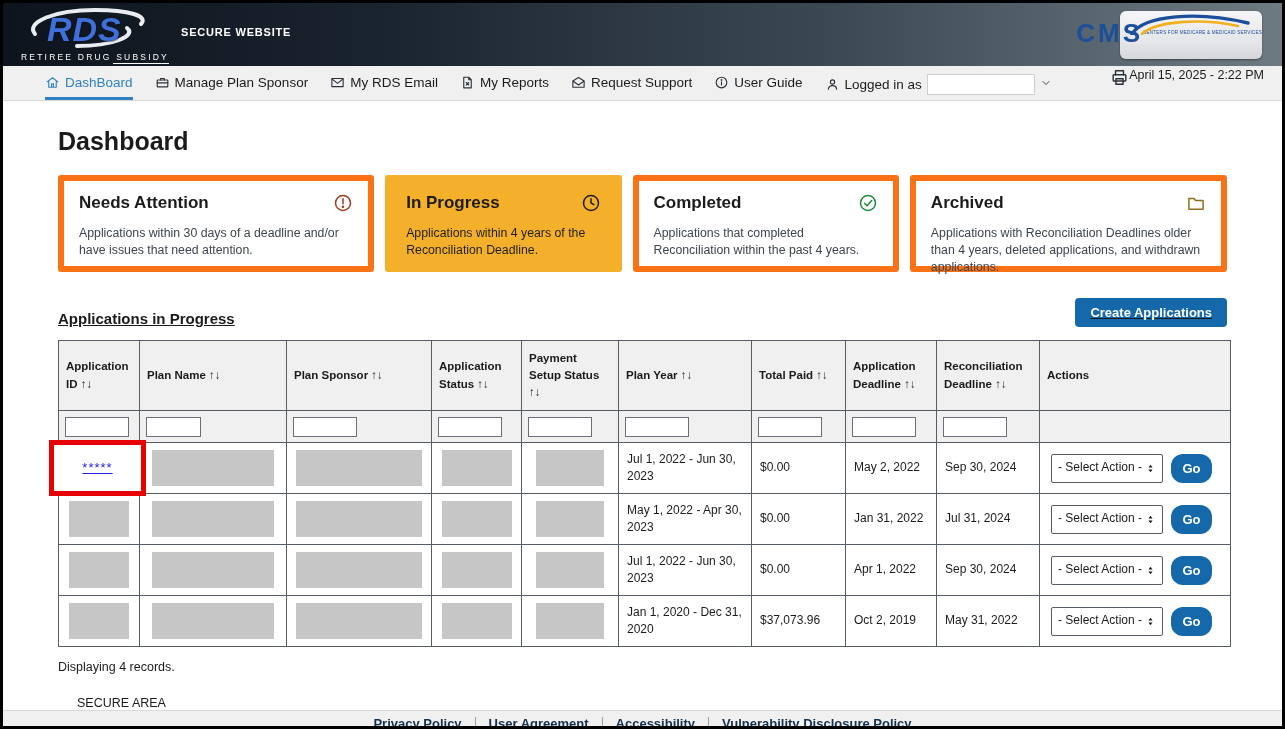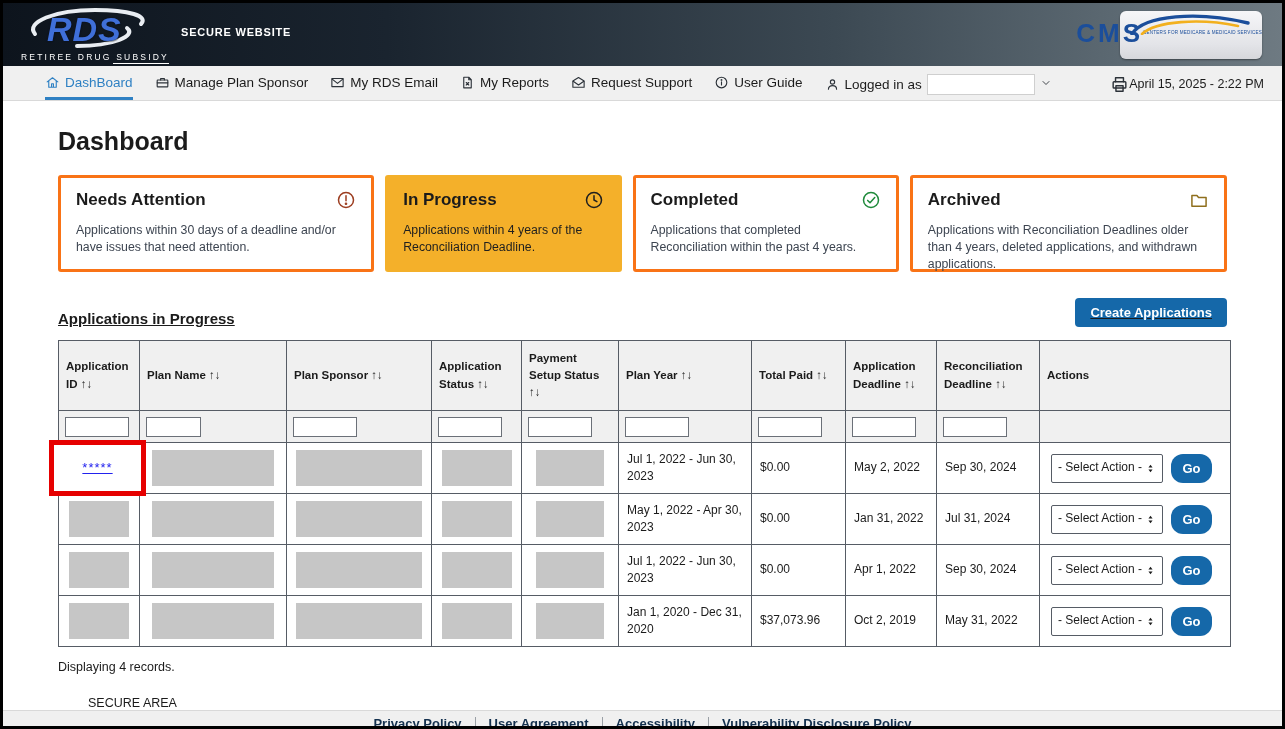--- a/index.html
+++ b/index.html
@@ -60,31 +60,31 @@
   }
   .nav-item svg{ width:15px; height:15px; stroke:#2c3239; }
   .nav-item.active{ color:#2e80c3; border-bottom-color:#2e80c3; }
   .nav-item.active svg{ stroke:#2e80c3; }
   .logged-in{ display:flex; align-items:center; gap:5px; padding-top:2px; }
   .logged-in svg{ width:15px; height:15px; stroke:#2c3239; }
   .login-select{
     width:108px; height:21px; background:#fff; border:1px solid #cfcfcf; display:inline-block;
   }
   .chev svg{ width:12px; height:12px; }
-  .nav-right{ display:flex; align-items:center; padding-top:2px; }
+  .nav-right{ display:flex; align-items:flex-start; padding-top:2px; }
   .nav-right svg{ width:19px; height:19px; stroke:#2c3239; }
   .nav-date{ font-size:12.5px; }
 
   
   main{ flex:1 1 auto; padding:0 55px; background:#fff; }
   h1{ font-size:25px; font-weight:bold; margin:26px 0 19px; }
 
   .cards{ display:flex; gap:11px; }
   .card{
-    background:#fff; border:3px solid #f97316; border-radius:3px; height:97px;
+    background:#fff; border:6px solid #f97316; border-radius:3px; height:97px;
     padding:12px 15px; cursor:pointer;
   }
   .card.c1{ width:317px; } .card.c2{ width:237px; } .card.c3{ width:267px; } .card.c4{ width:318px; }
   .card.active{ background:#f4b02a; border-color:#f4b02a; }
   .card-head{ display:flex; align-items:flex-start; justify-content:space-between; margin-bottom:8px; }
   .card-title{ font-size:17px; font-weight:bold; }
   .card-icon svg{ width:20px; height:20px; }
   .card-desc{ font-size:12.3px; line-height:1.38; color:#3d4551; }
   .card.active .card-desc{ color:#1f1f1f; }
 
@@ -126,21 +126,21 @@
     width:112px; height:29px; border:1px solid #565c65; background:#fff; border-radius:2px;
     display:flex; align-items:center; justify-content:space-between; padding:0 6px;
     font-size:12px; cursor:pointer;
   }
   .select-box svg{ width:11px; height:11px; }
   .btn-go{
     background:#1568a9; color:#fff; font-weight:bold; font-size:13px; border:none; border-radius:12px;
     width:41px; height:29px; cursor:pointer; font-family:"Liberation Sans", sans-serif;
   }
   .record-count{ font-size:12.5px; margin:13px 0 0; }
-  .secure-area{ display:flex; align-items:center; gap:16px; margin-top:22px; font-size:12.5px; }
+  .secure-area{ display:flex; align-items:center; gap:5px; margin-top:22px; font-size:12.5px; }
   .secure-area svg{ width:14px; height:14px; }
 
   
   footer{ flex:0 0 auto; margin-top:auto; }
   .footer-band{
     background:#f0f0f0; border-top:1px solid #d9d9d9; height:26px;
     display:flex; align-items:center; justify-content:center; gap:13px;
   }
   .footer-band a{ color:#13304e; font-weight:bold; font-size:13px; text-decoration:none; cursor:pointer; }
   .fsep{ width:1px; height:14px; background:#9aa0a6; }

